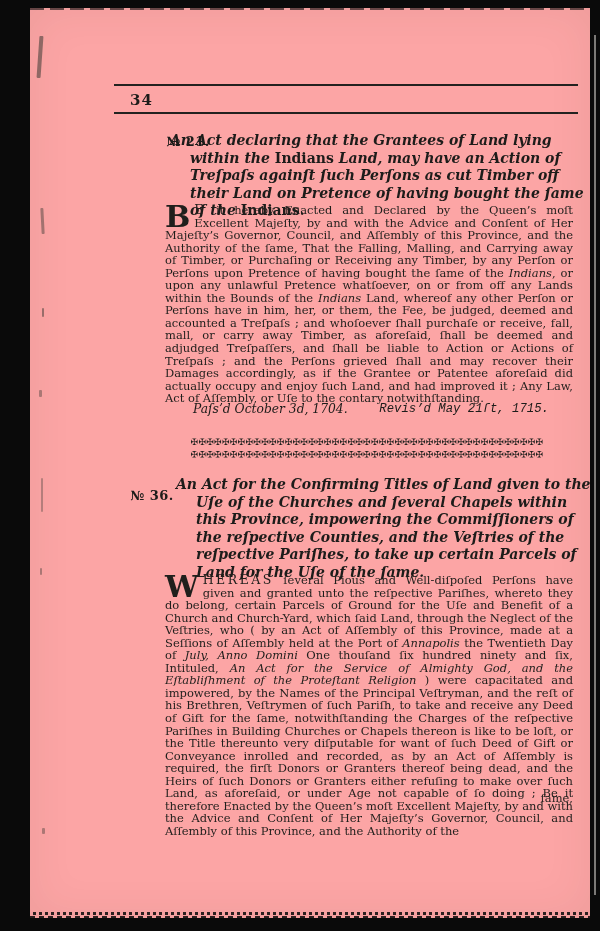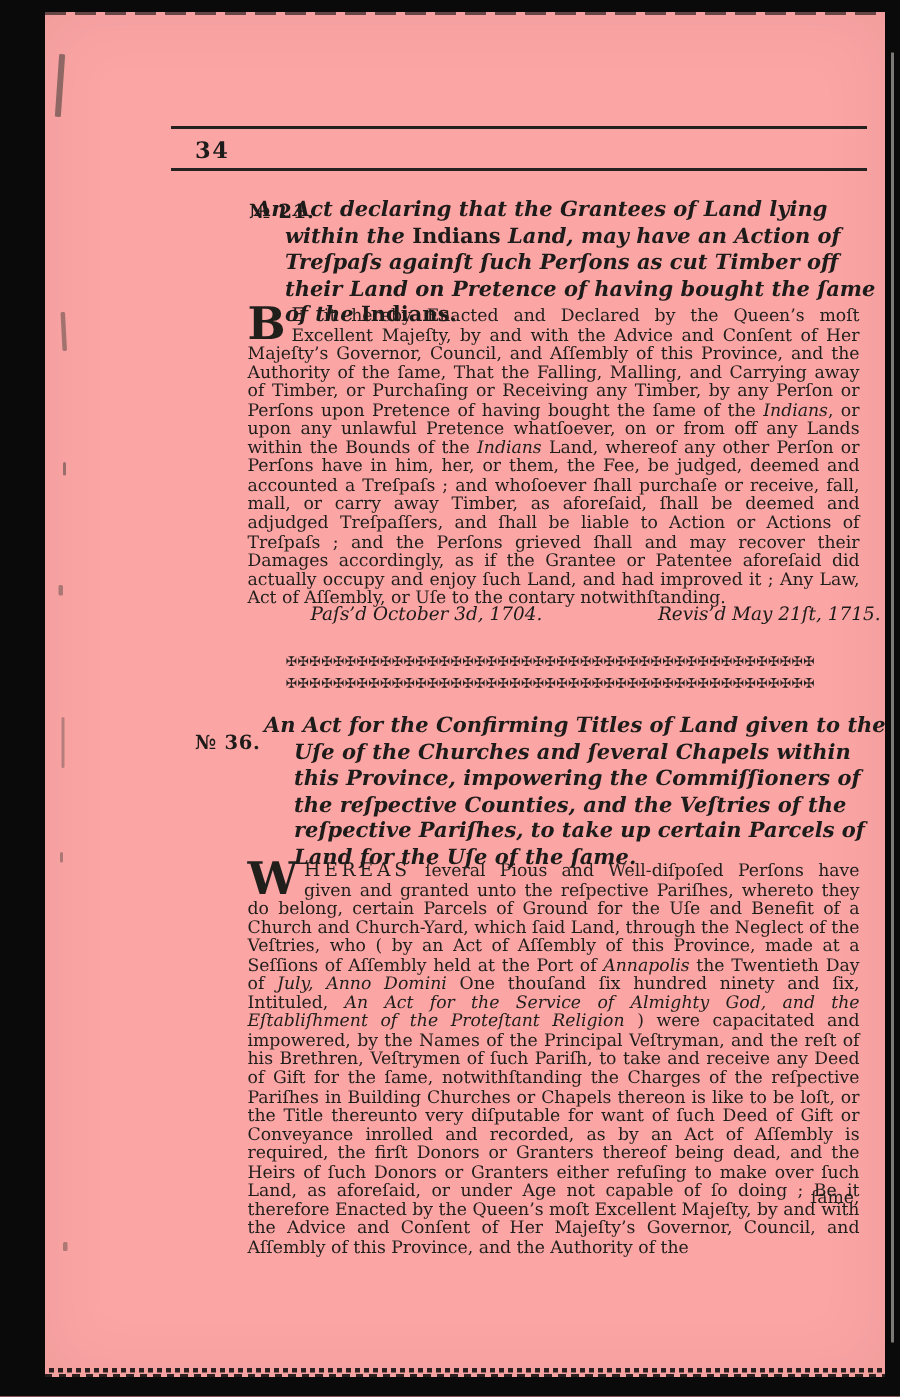--- a/index.html
+++ b/index.html
@@ -53,27 +53,27 @@
   #act21-body{top:196px;}
   #act22-body{top:566px;}
   .act-body .it, .it{font-style:italic;}
   .dropcap{
     float:left;font-size:30px;line-height:23px;
     padding:1px 4px 0 0;font-weight:600;
   }
   .leadcaps{letter-spacing:2.5px;font-size:12.5px;font-weight:500;}
   
   .dates{
-    position:absolute;left:149px;top:394px;width:408px;
+    position:absolute;left:135px;top:394px;width:408px;
     display:flex;justify-content:space-between;
     font-style:italic;font-size:12.3px;
     padding:0;box-sizing:border-box;
   }
   .date-passed{margin-left:28px;}
-  .date-revised{margin-right:0;}
+  .date-revised{margin-right:24px;font-family:Liberation Mono, monospace;}
   
   .ornament{
     position:absolute;left:138px;top:429px;width:398px;
     text-align:center;color:#23221f;
   }
   .orn-row{font-size:9px;line-height:11px;letter-spacing:.3px;white-space:nowrap;overflow:hidden;}
   .orn-row.flip{transform:scaleY(-1);}
   
   .catchword{
     position:absolute;left:135px;top:783px;width:408px;

